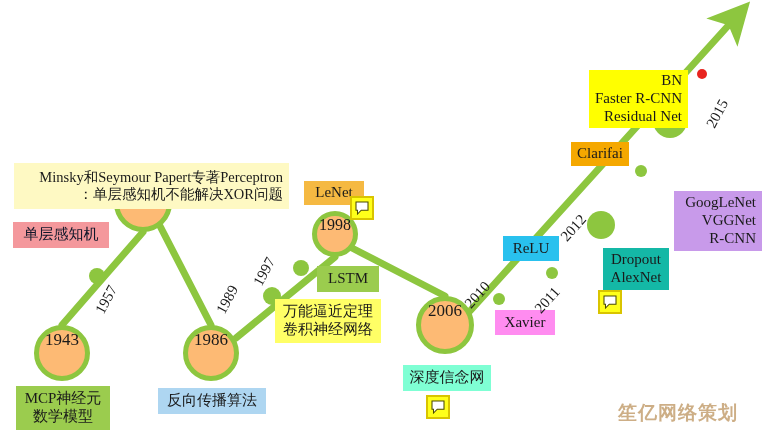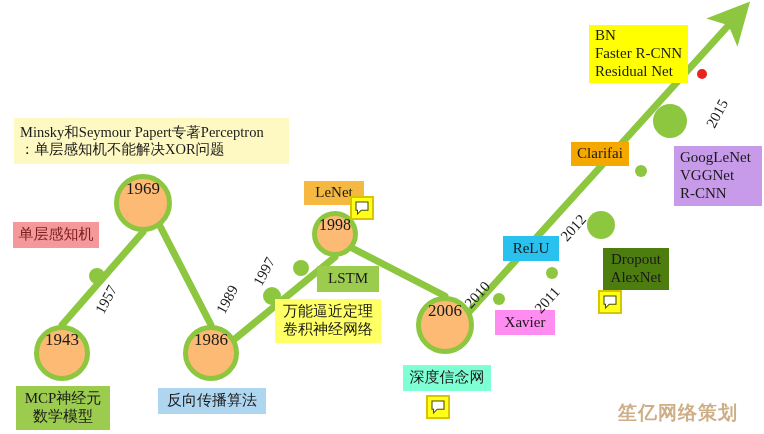--- a/index.html
+++ b/index.html
@@ -46,22 +46,23 @@
     align-items: center;
     justify-content: center;
     color: #1a1a1a;
     font-family: "Liberation Serif", "DejaVu Serif", serif;
     line-height: 1.18;
     text-align: center;
     z-index: 6;
     white-space: nowrap;
   }
   .label-box.left-align {
-    align-items: flex-start;
+    align-items: flex-end;
     text-align: left;
+    margin-top: 45px;
   }
   .year-tick {
     position: absolute;
     color: #1a1a1a;
     font-family: "Liberation Serif", "DejaVu Serif", serif;
     font-size: 15px;
     z-index: 7;
     white-space: nowrap;
     transform-origin: left bottom;
   }
@@ -145,21 +146,21 @@
       <div class="year-tick" style="left: 544px; top: 300px; transform: rotate(-48deg);">2011</div>
       <div class="year-tick" style="left: 570px; top: 228px; transform: rotate(-48deg);">2012</div>
       <div class="year-tick" style="left: 718px; top: 114px; transform: rotate(-62deg);">2015</div>
     </div>
 
   <div id="boxes-layer">
       <div class="label-box left-align" style="left: 14px; top: 118px; width: 275px; height: 46px; background: #fef9c3; color: rgb(26, 26, 26); font-size: 14.5px; padding: 2px 6px;">
         <span>Minsky和Seymour Papert专著Perceptron</span>
         <span>：单层感知机不能解决XOR问题</span>
       </div>
-      <div class="label-box" style="left: 13px; top: 222px; width: 86px; height: 26px; background: rgb(244, 152, 156); color: #7f1d1d; font-size: 15px; padding: 2px 4px;">
+      <div class="label-box" style="left: 13px; top: 222px; width: 96px; height: 26px; background: rgb(244, 152, 156); color: #0f172a; font-size: 15px; padding: 2px 4px;">
         <span>单层感知机</span>
       </div>
       <div class="label-box" style="left: 16px; top: 386px; width: 94px; height: 44px; background: rgb(155, 204, 78); color: rgb(26, 26, 26); font-size: 15px; padding: 2px 4px;">
         <span>MCP神经元</span>
         <span>数学模型</span>
       </div>
       <div class="label-box" style="left: 158px; top: 388px; width: 108px; height: 26px; background: rgb(174, 214, 241); color: rgb(26, 26, 26); font-size: 15px; padding: 2px 4px;">
         <span>反向传播算法</span>
       </div>
       <div class="label-box" style="left: 275px; top: 299px; width: 106px; height: 44px; background: rgb(255, 255, 102); color: rgb(26, 26, 26); font-size: 15px; padding: 2px 4px;">
@@ -174,21 +175,21 @@
       </div>
       <div class="label-box" style="left: 403px; top: 365px; width: 88px; height: 26px; background: rgb(127, 255, 212); color: rgb(26, 26, 26); font-size: 15px; padding: 2px 4px;">
         <span>深度信念网</span>
       </div>
       <div class="label-box" style="left: 495px; top: 310px; width: 60px; height: 25px; background: rgb(255, 140, 240); color: rgb(26, 26, 26); font-size: 15px; padding: 2px 4px;">
         <span>Xavier</span>
       </div>
       <div class="label-box" style="left: 503px; top: 236px; width: 56px; height: 25px; background: rgb(41, 193, 238); color: rgb(26, 26, 26); font-size: 15px; padding: 2px 4px;">
         <span>ReLU</span>
       </div>
-      <div class="label-box" style="left: 603px; top: 248px; width: 66px; height: 42px; background: #4d7c0f; color: rgb(26, 26, 26); font-size: 15px; padding: 10px 4px; justify-content: center;">
+      <div class="label-box" style="left: 603px; top: 248px; width: 66px; height: 42px; background: #14b8a6; color: rgb(26, 26, 26); font-size: 15px; padding: 10px 4px; justify-content: center;">
         <span>Dropout</span>
         <span>AlexNet</span>
       </div>
       <div class="label-box" style="left: 571px; top: 142px; width: 58px; height: 24px; background: rgb(245, 168, 0); color: rgb(26, 26, 26); font-size: 15px; padding: 2px 4px;">
         <span>Clarifai</span>
       </div>
       <div class="label-box left-align" style="left: 674px; top: 146px; width: 88px; height: 60px; background: rgb(200, 154, 234); color: rgb(26, 26, 26); font-size: 15px; padding: 2px 6px;">
         <span>GoogLeNet</span>
         <span>VGGNet</span>
         <span>R-CNN</span>

